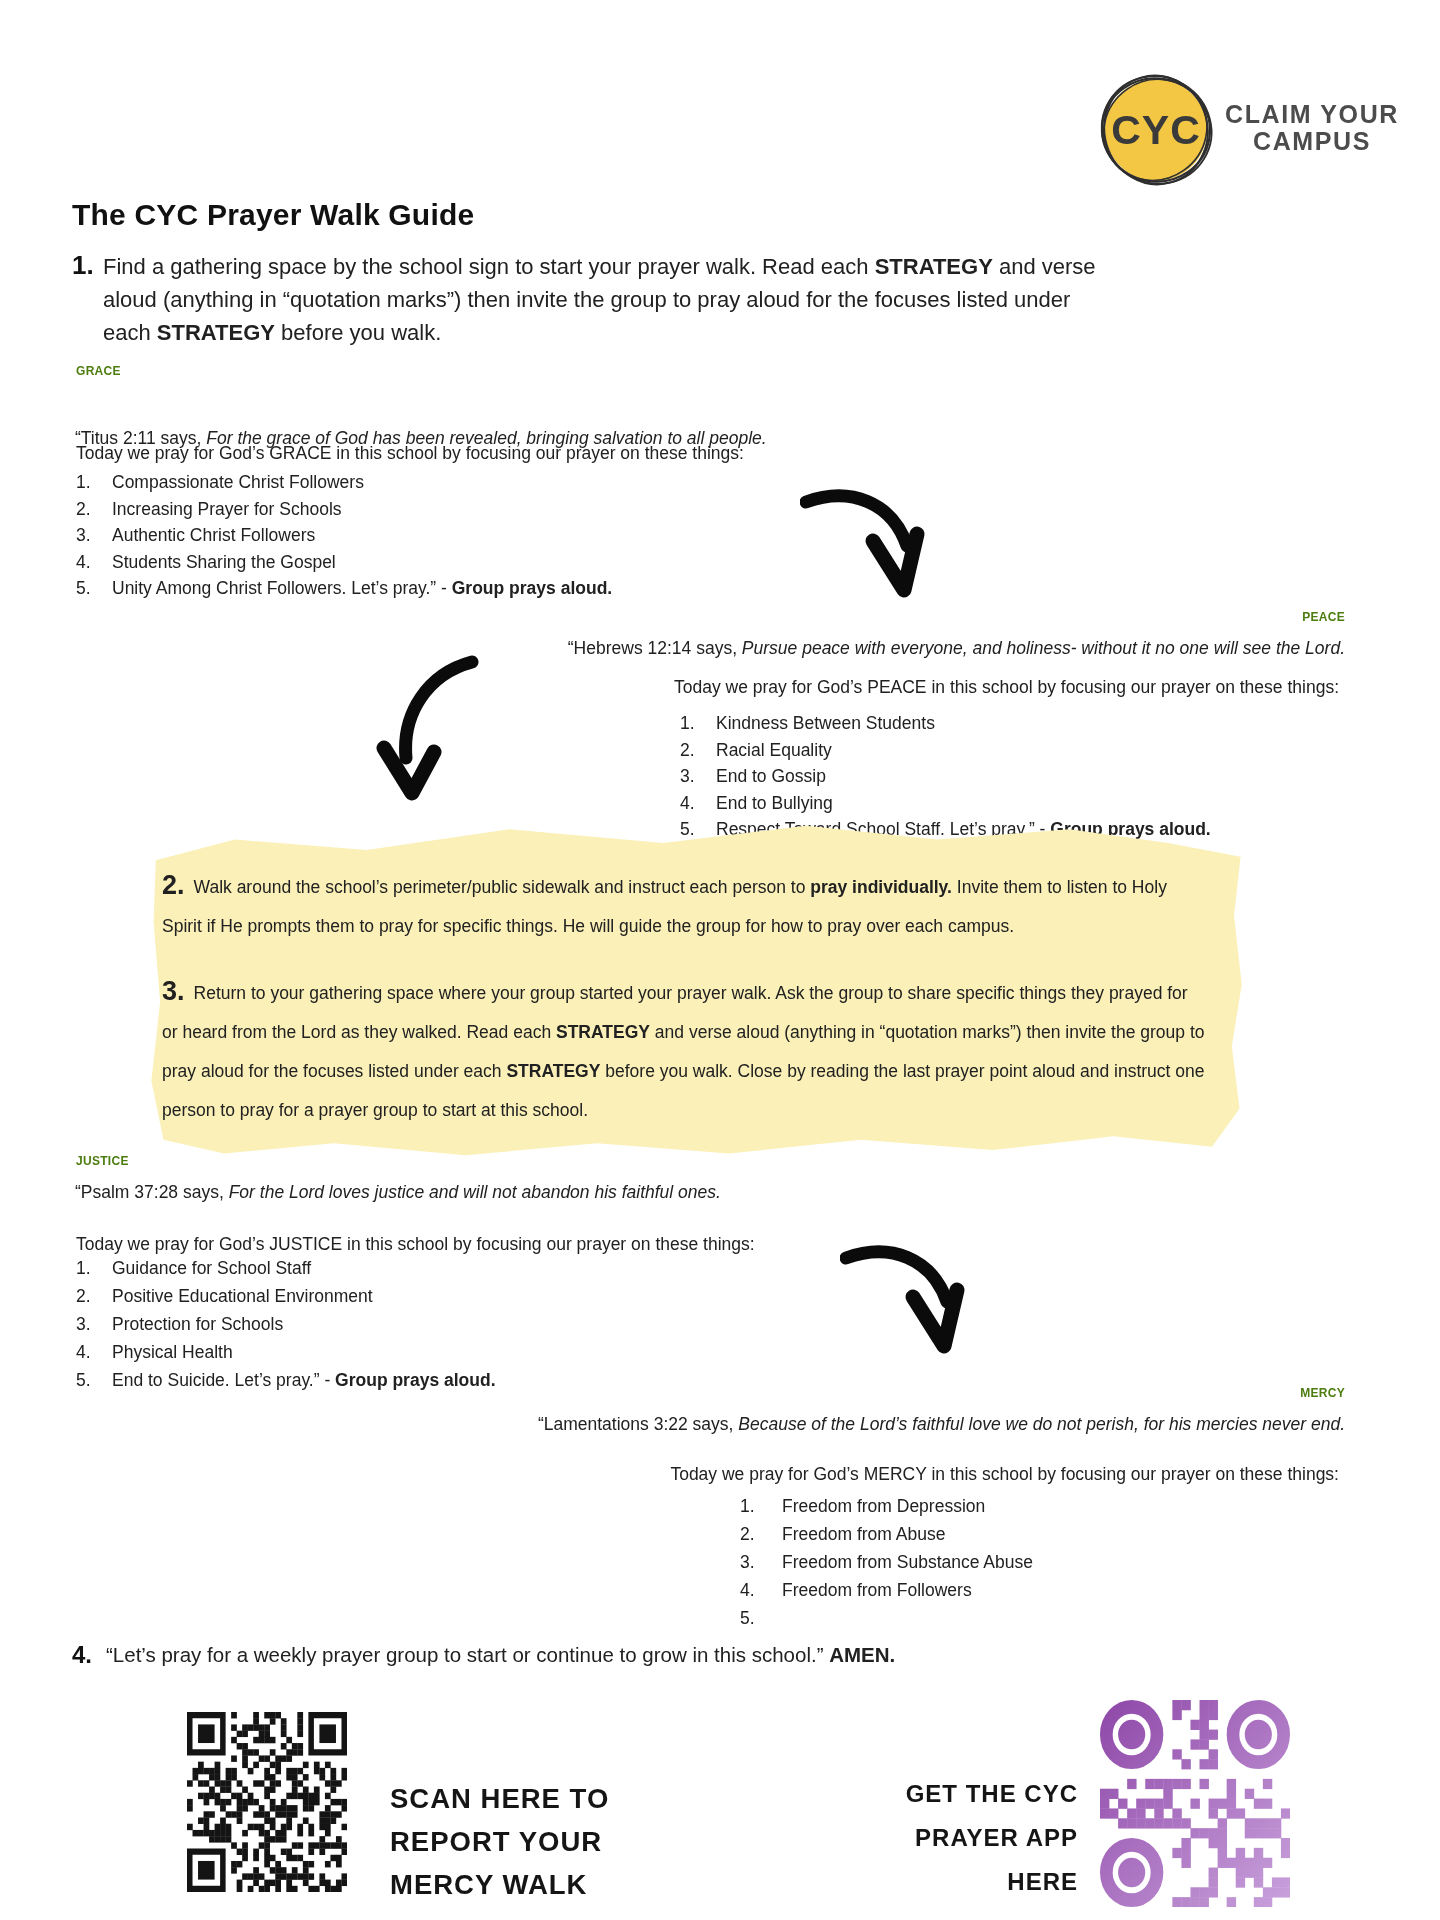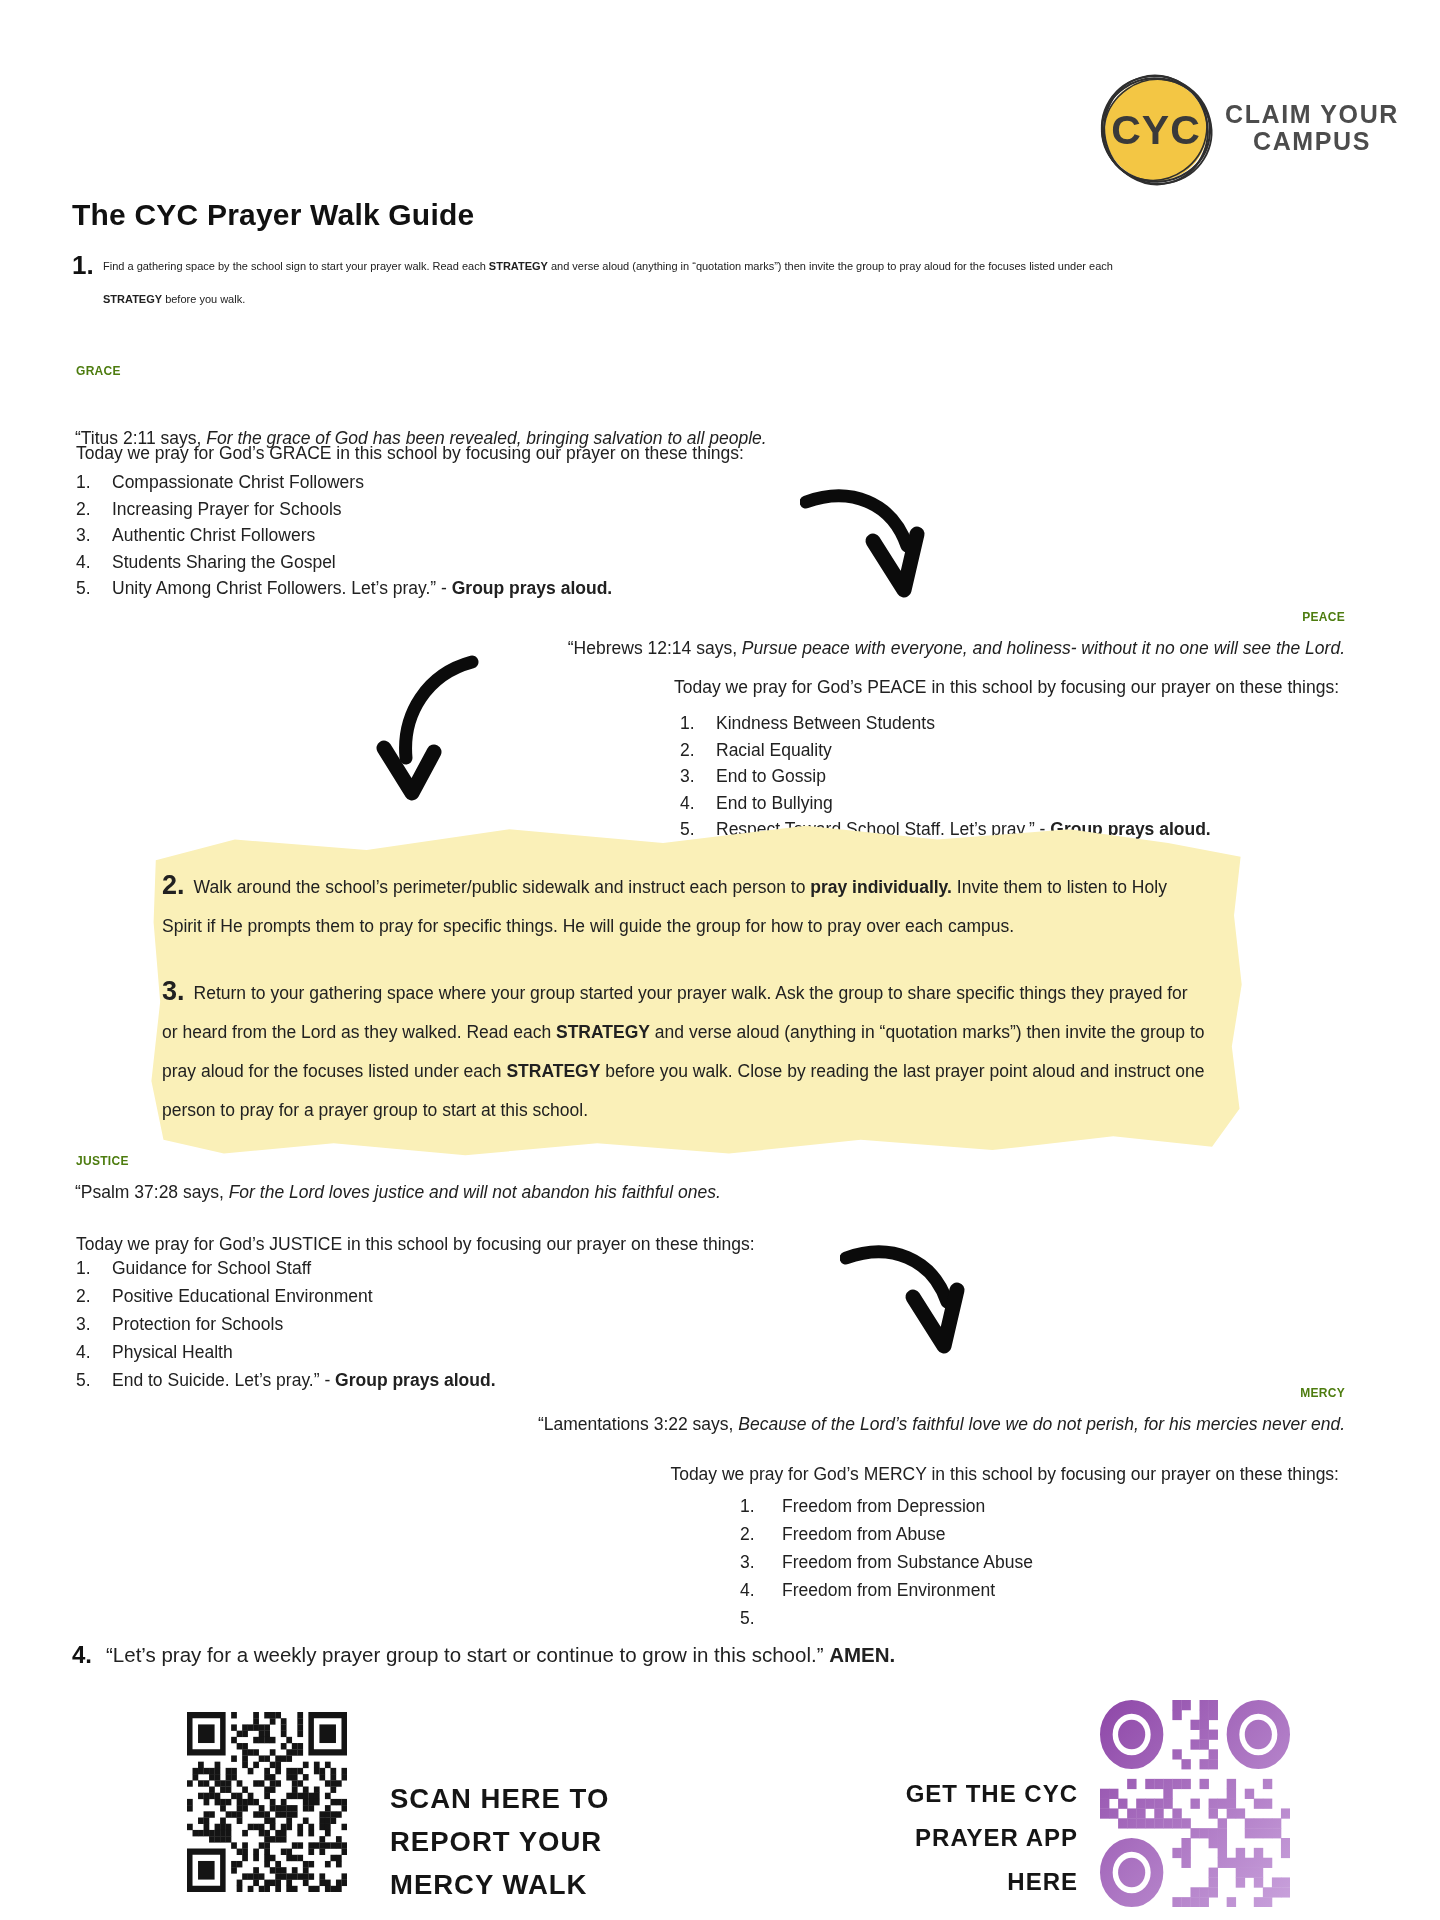--- a/index.html
+++ b/index.html
@@ -14,21 +14,21 @@
   .wordmark{font-size:25px;font-weight:700;letter-spacing:1.6px;color:#4c4c4c;
             line-height:27px;text-align:center;width:180px;}
 
   
   .title{font-size:30px;font-weight:700;letter-spacing:.2px;color:#111;}
 
   
   .step{display:flex;align-items:flex-start;}
   .step .step-num{font-weight:800;color:#111;flex:none;}
   .step1 .step-num{font-size:26px;width:31px;line-height:30px;}
-  .step1 .step-body{font-size:11px;line-height:33px;width:1010px;}
+  .step1 .step-body{font-size:22px;line-height:33px;width:1010px;}
   .steppar{font-size:17.5px;line-height:39px;}
   .steppar .step-num{font-size:27px;font-weight:800;margin-right:9px;vertical-align:-1px;}
   .step4{font-size:20.5px;}
   .step4 .step-num{font-size:24px;width:34px;line-height:26px;}
   .step4 .step-body{line-height:26px;}
 
   
   .sec-h{font-size:12px;font-weight:700;letter-spacing:.3px;color:#4d7c0f;}
   .verse,.intro{font-size:17.5px;}
   .right-align{text-align:right;}
@@ -192,21 +192,21 @@
       <div class="row">
         <span class="num">2.</span>
         <span><span>Freedom from Abuse</span></span>
       </div>
       <div class="row">
         <span class="num">3.</span>
         <span><span>Freedom from Substance Abuse</span></span>
       </div>
       <div class="row">
         <span class="num">4.</span>
-        <span><span>Freedom from Environment</span></span>
+        <span><span>Freedom from Followers</span></span>
       </div>
       <div class="row">
         <span class="num">5.</span>
       </div>
     </div>
 
   <div class="abs step step4" style="left:72px;top:1642px;">
     <span class="step-num">4.</span>
     <span class="step-body"><span>“Let’s pray for a weekly prayer group to start or continue to grow in this school.” </span><span class="b">AMEN.</span></span>
   </div>

